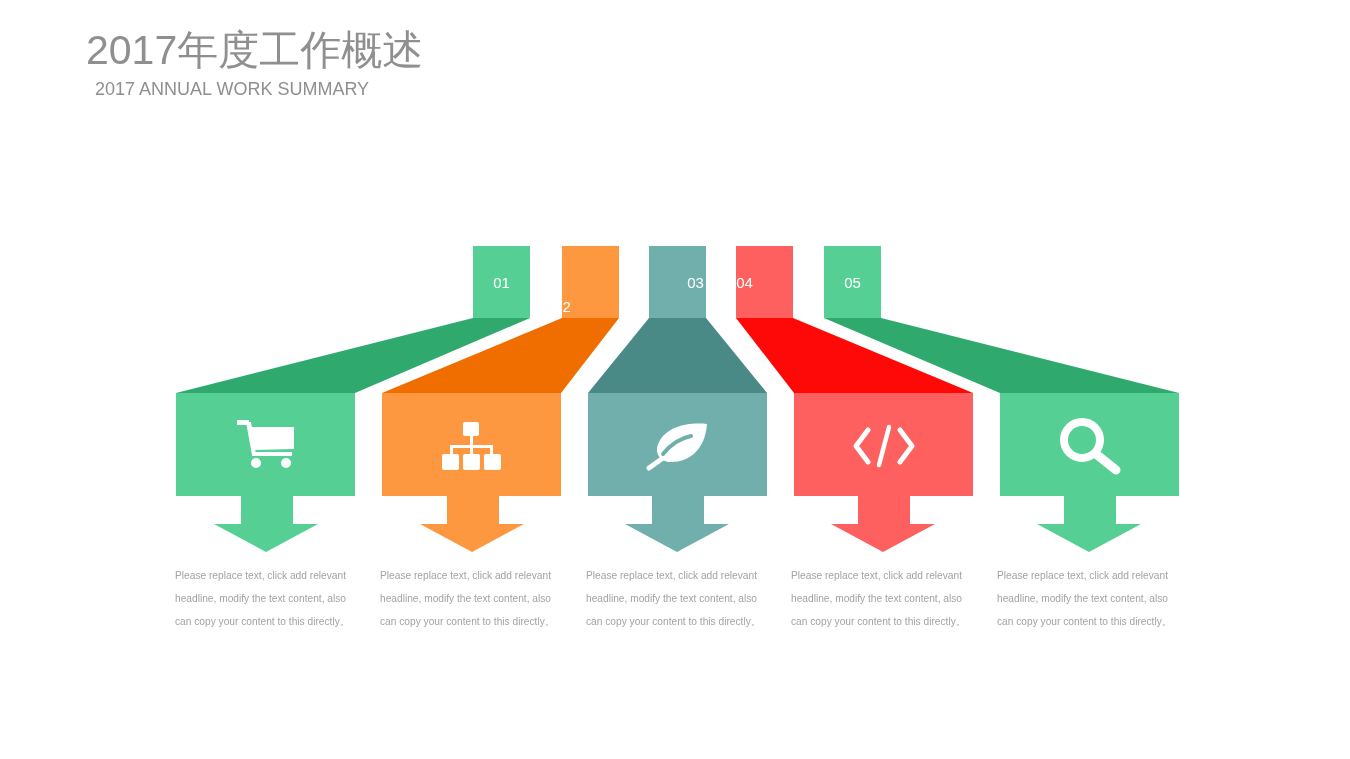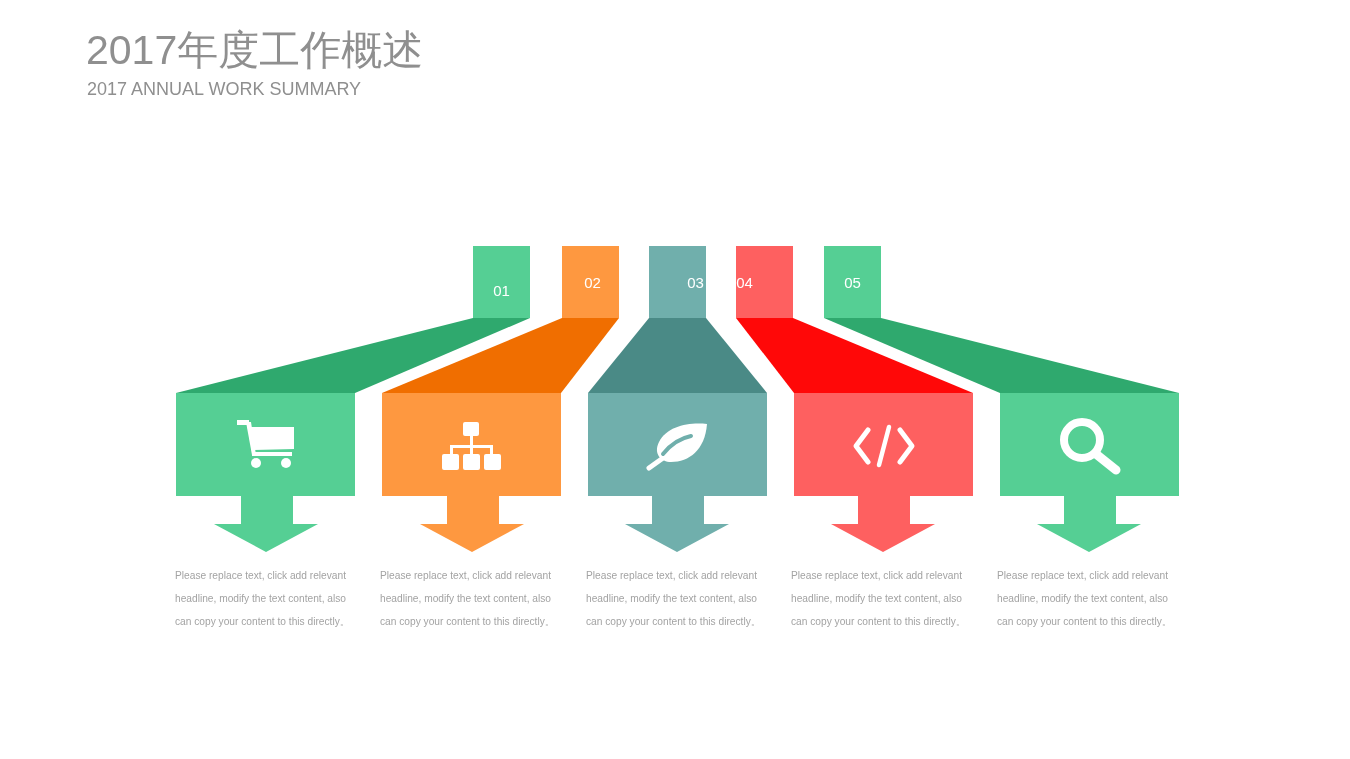--- a/index.html
+++ b/index.html
@@ -1,18 +1,18 @@
 <!DOCTYPE html>
 <html><head>
 <meta charset="utf-8">
 <style>
   html, body { margin: 0; padding: 0; background: #ffffff; }
   body { width: 1350px; height: 759px; position: relative; overflow: hidden; font-family: "Liberation Sans", "DejaVu Sans", sans-serif; }
   .title { position: absolute; left: 86px; top: 26px; font-size: 41px; color: #8f8f8f; letter-spacing: 0px; line-height: 48px; margin: 0; font-weight: normal; text-align: center; }
-  .subtitle { position: absolute; left: 87px; top: 79px; font-size: 18px; color: #8f8f8f; line-height: 20px; margin: 0; }
+  .subtitle { position: absolute; left: 95px; top: 79px; font-size: 18px; color: #8f8f8f; line-height: 20px; margin: 0; }
   svg.diagram { position: absolute; left: 0; top: 0; }
   .tab-label { position: absolute; width: 57px; text-align: center; top: 274px; font-size: 15px; color: #ffffff; line-height: 18px; }
   .desc { position: absolute; top: 564px; width: 186px; font-size: 10.2px; line-height: 23px; color: #a3a3a3; }
   .icon { position: absolute; }
 </style>
 </head>
 <body>
 
 <h1 class="title">2017年度工作概述</h1>
 <p class="subtitle">2017 ANNUAL WORK SUMMARY</p>
@@ -48,22 +48,22 @@
   </g>
 
   <g>
     <rect x="824" y="246" width="57" height="72" fill="#55cf94"></rect>
     <polygon points="824,318 881,318 1179,393 1000,393" fill="#2fa96e"></polygon>
     <rect x="1000" y="393" width="179" height="103" fill="#55cf94"></rect>
     <polygon points="1064,496 1116,496 1116,524 1141,524 1089,552 1037,524 1064,524" fill="#55cf94"></polygon>
   </g>
 </svg>
 
-<div class="tab-label" style="left:473px;margin-top:8px;">01</div>
-<div class="tab-label" style="left:564px;">02</div>
+<div class="tab-label" style="left:473px;">01</div>
+<div class="tab-label" style="left:534px;margin-top:24px;">02</div>
 <div class="tab-label" style="left:649px;padding-left:18px;">03</div>
 <div class="tab-label" style="left:716px;">04</div>
 <div class="tab-label" style="left:824px;">05</div>
 
 <svg class="icon" style="left:236px; top:419px;" width="60" height="52" viewBox="0 0 60 52">
   <rect x="1" y="1" width="12" height="5" fill="#fff"></rect>
   <polygon points="10,3 15,3 20,36 16,36" fill="#fff"></polygon>
   <polygon points="14,8 58,8 58,30 18,31" fill="#fff"></polygon>
   <rect x="16" y="33" width="40" height="4" fill="#fff"></rect>
   <circle cx="20" cy="44" r="5" fill="#fff"></circle>

